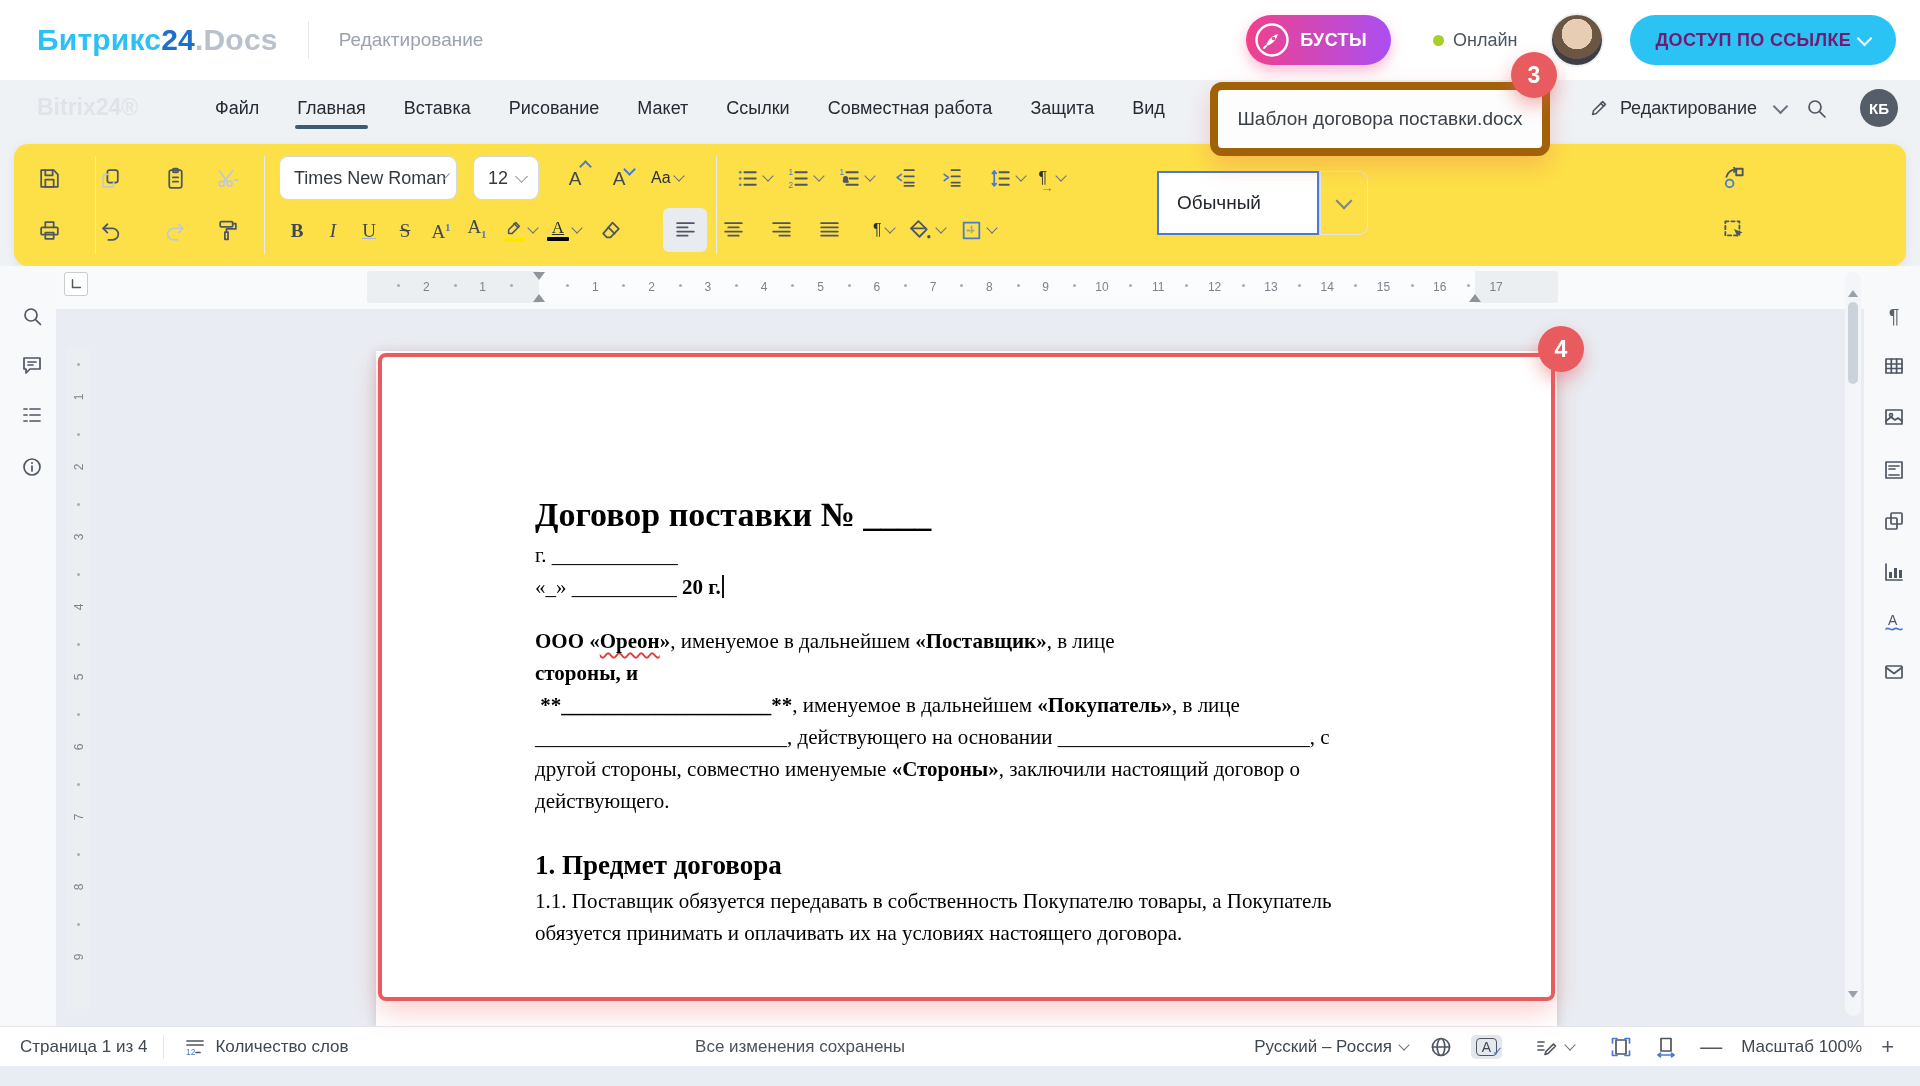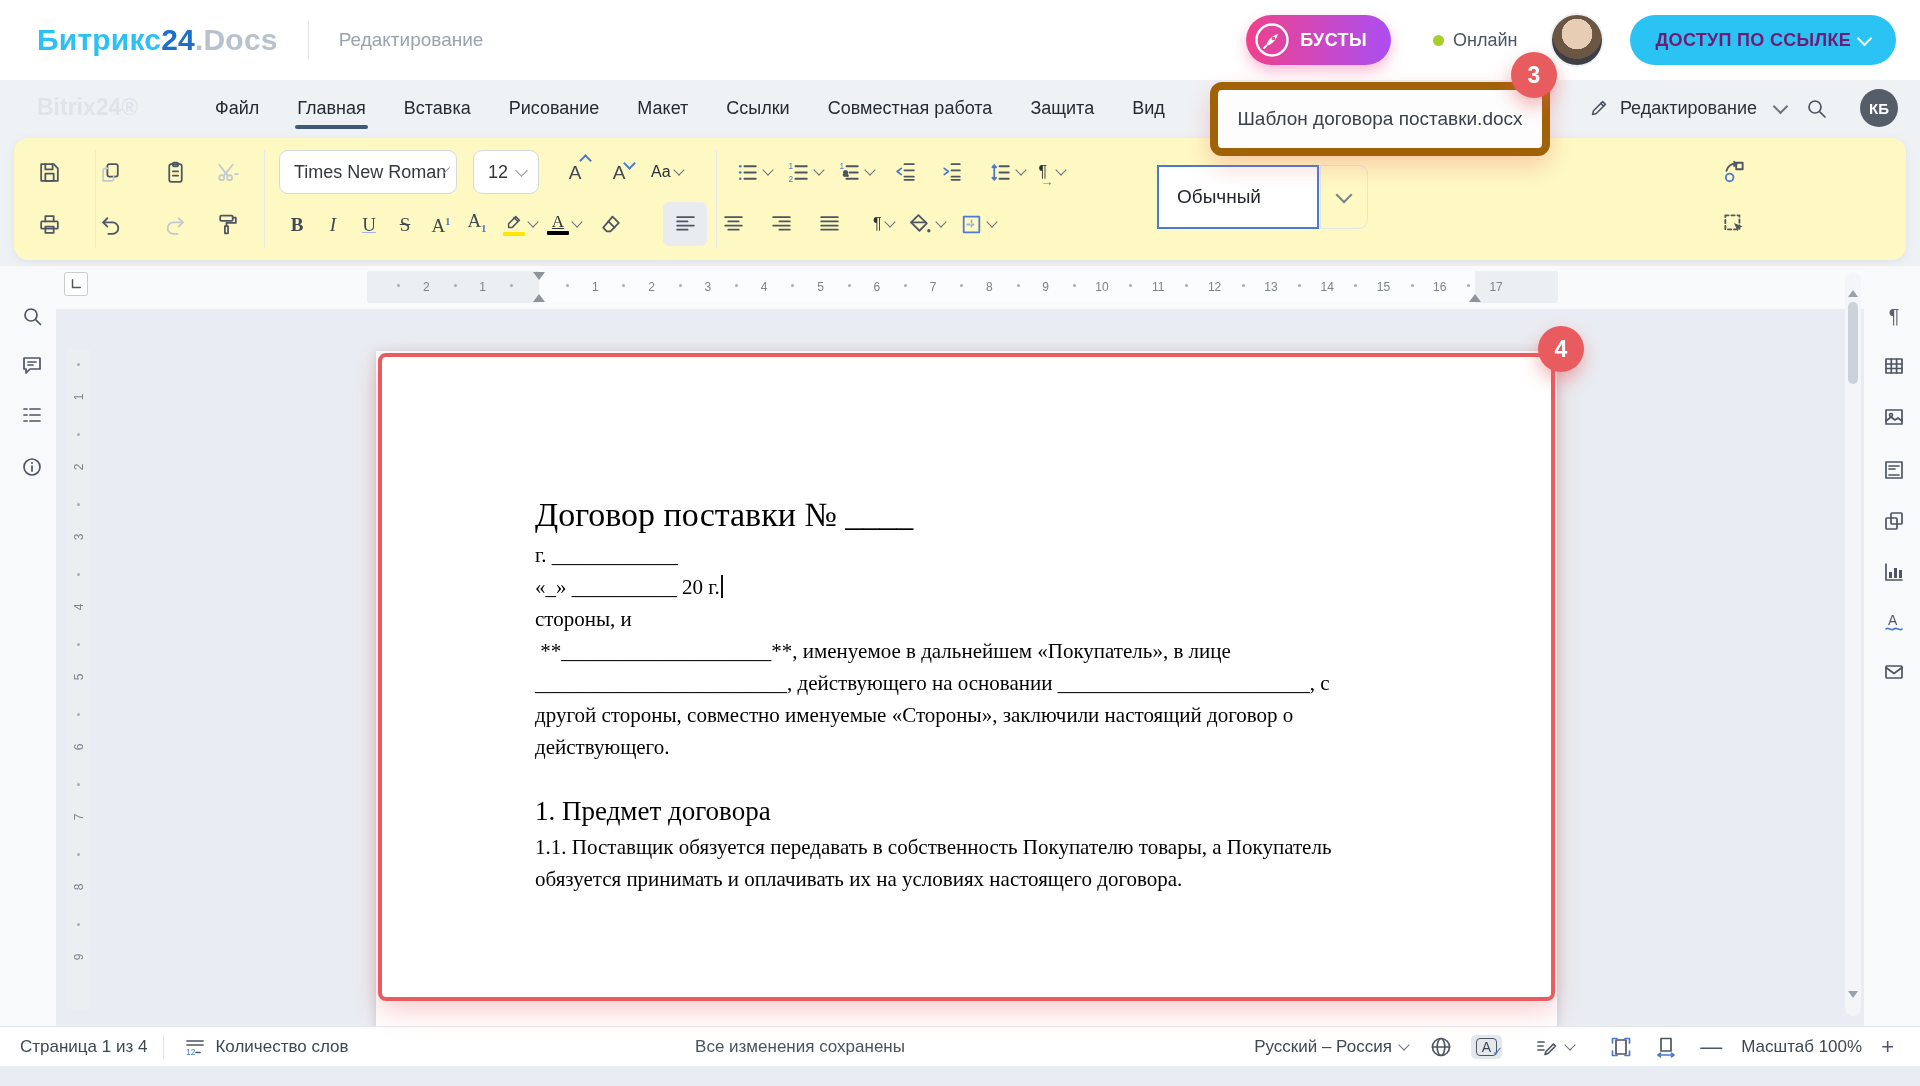--- a/index.html
+++ b/index.html
@@ -52,21 +52,21 @@
          box-shadow:0 8px 18px rgba(232,91,94,.45);z-index:60;}
   .mb-right{position:absolute;right:22px;top:0;height:56px;display:flex;align-items:center;gap:14px;}
   .mode-menu{display:flex;align-items:center;gap:10px;cursor:pointer;}
   .mode-menu span{font-size:18px;color:#2b3138;}
   .kb{width:38px;height:38px;border-radius:50%;background:#545d68;color:#fff;font-size:15px;font-weight:bold;
       display:flex;align-items:center;justify-content:center;margin-left:14px;cursor:pointer;}
   .iconbtn{background:none;border:none;padding:4px;cursor:pointer;display:flex;align-items:center;}
 
   
   .tbzone{position:absolute;left:0;top:136px;width:1920px;height:130px;background:#eff2f5;}
-  .tbpanel{position:absolute;left:14px;right:14px;top:2px;height:122px;background:#fef9c3;border-radius:14px;
+  .tbpanel{position:absolute;left:14px;right:14px;top:8px;height:122px;background:#fde047;border-radius:14px;
            box-shadow:0 2px 8px rgba(70,80,95,.10);}
   .tbrow{position:absolute;left:0;height:48px;display:flex;align-items:center;}
   .tbrow.r1{top:10px;}
   .tbrow.r2{top:62px;}
   .tbtn{width:44px;height:44px;border-radius:6px;display:flex;flex-direction:column;align-items:center;
         justify-content:center;cursor:pointer;flex:none;background:transparent;border:none;padding:0;}
   .tbtn.on{background:#e8ebef;}
   .tbtn .lbl{font-size:19px;color:#3f4750;line-height:19px;}
   .wchev{display:flex;align-items:center;cursor:pointer;flex:none;}
   .wchev .chev{width:7px;height:7px;border-width:1.7px;margin-left:4px;}
@@ -106,21 +106,21 @@
   .sidecol.left{left:0;}
   .sidecol.right{left:1864px;width:56px;}
   #vruler{position:absolute;left:67px;top:40px;width:23px;height:660px;background:#eceff2;border-radius:2px;}
   .vtick-num{position:absolute;left:3px;width:17px;text-align:center;font-size:12px;color:#7b838c;transform:rotate(-90deg);}
   .vtick-dot{position:absolute;left:10px;width:3px;height:3px;border-radius:50%;background:#a7aeb6;}
   .page{position:absolute;left:376px;top:351px;width:1181px;height:675px;background:#fff;box-shadow:0 2px 10px rgba(40,50,60,.18);}
   .redframe{position:absolute;left:378px;top:353px;width:1177px;height:648px;border:4px solid #e85b5e;border-radius:8px;
             box-shadow:0 10px 28px rgba(232,91,94,.30);pointer-events:none;z-index:30;box-sizing:border-box;}
   #doc-text{position:absolute;left:535px;top:491px;width:960px;font-family:"Liberation Serif",serif;color:#000;z-index:10;}
   .db{white-space:pre;font-size:21px;line-height:32px;}
-  .db .b{font-weight:normal;}
+  .db .b{font-weight:bold;}
   .db.h1{font-size:34px;line-height:48px;font-weight:bold;}
   .db.h2{font-size:27px;line-height:40px;font-weight:bold;margin-top:28px;}
   .db.gap{margin-top:22px;}
   .spell{text-decoration:underline wavy #e03c3c 2px;text-underline-offset:4px;}
   .caret{display:inline-block;width:2px;height:23px;background:#111;vertical-align:-4px;margin-left:1px;
          animation:blink 1.1s steps(1) infinite;}
   @keyframes blink{50%{opacity:0;}}
 
   
   .sbtn{position:absolute;width:32px;height:32px;display:flex;align-items:center;justify-content:center;
@@ -536,20 +536,21 @@
       </div>
   </div>
   <div class="sidecol left"></div>
   <div class="sidecol right"></div>
 
   <div class="page"></div>
   <div id="doc-text">
       <div class="db h1"><span class="b">Договор поставки № ____</span></div>
       <div class="db p"><span>г. ____________</span></div>
       <div class="db p"><span>«_» __________ </span><span class="b">20 г.</span><span class="caret"></span></div>
+      <div class="db p gap"><span class="b">ООО «</span><span class="b spell">Ореон</span><span class="b">»</span><span>, именуемое в дальнейшем </span><span class="b">«Поставщик»</span><span>, в лице</span></div>
       <div class="db p"><span class="b">стороны, и</span></div>
       <div class="db p"><span> </span><span class="b">**____________________**</span><span>, именуемое в дальнейшем </span><span class="b">«Покупатель»</span><span>, в лице</span></div>
       <div class="db p"><span>________________________, действующего на основании ________________________, с</span></div>
       <div class="db p"><span>другой стороны, совместно именуемые </span><span class="b">«Стороны»</span><span>, заключили настоящий договор о</span></div>
       <div class="db p"><span>действующего.</span></div>
       <div class="db h2"><span class="b">1. Предмет договора</span></div>
       <div class="db p"><span>1.1. Поставщик обязуется передавать в собственность Покупателю товары, а Покупатель</span></div>
       <div class="db p"><span>обязуется принимать и оплачивать их на условиях настоящего договора.</span></div>
     </div>
   <div class="redframe"></div>

